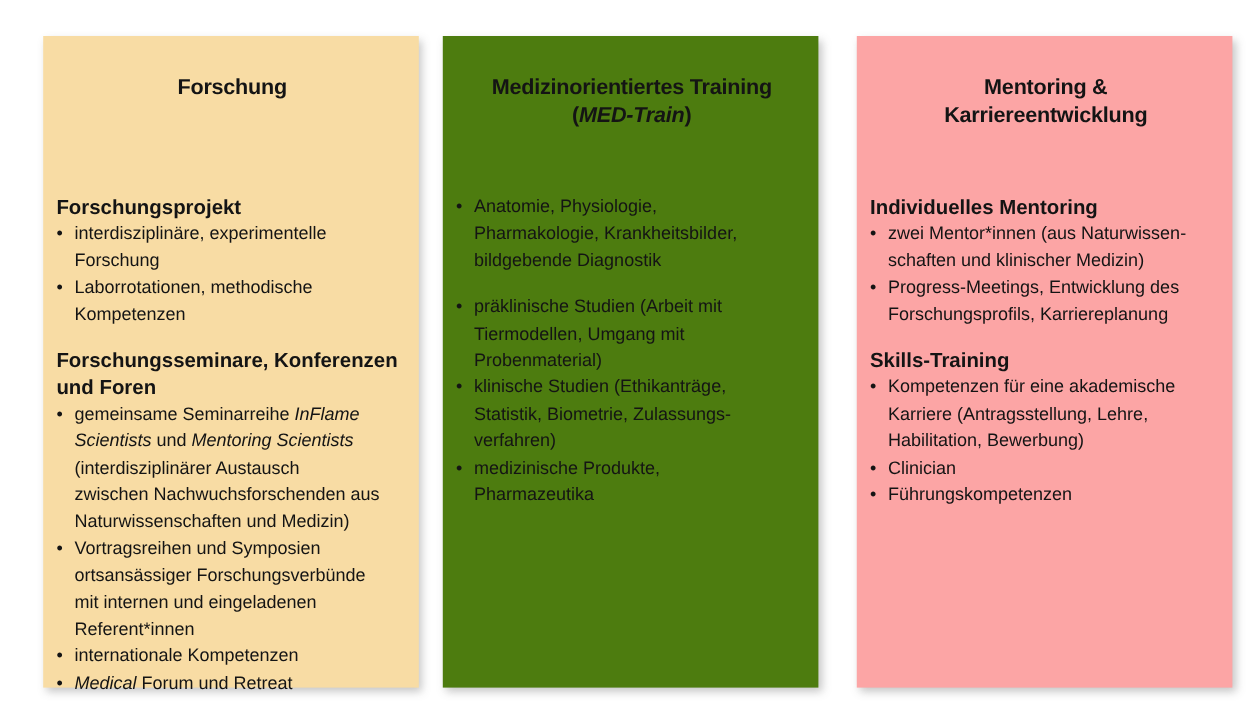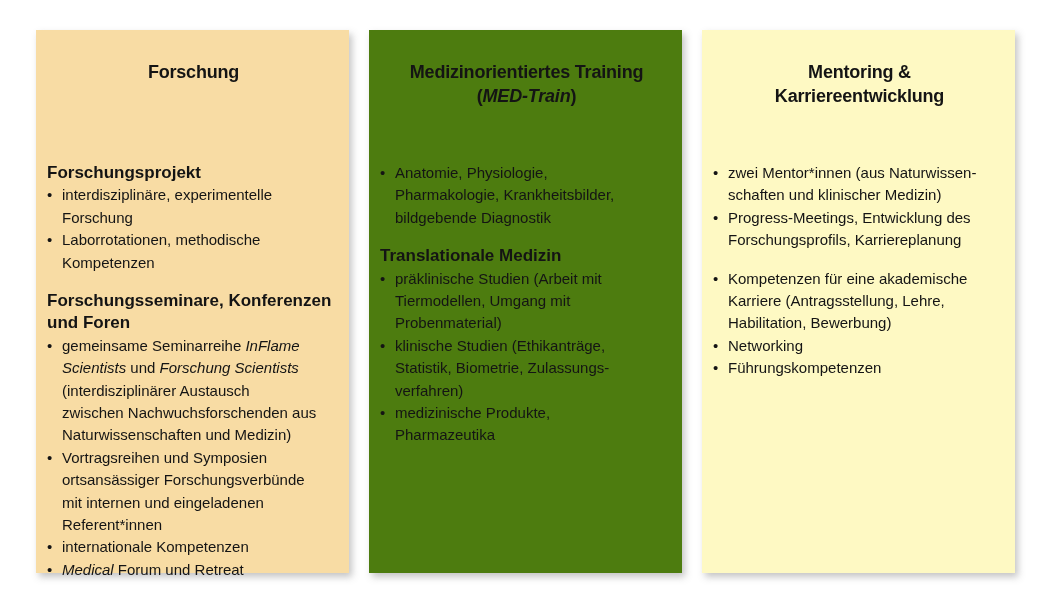--- a/index.html
+++ b/index.html
@@ -64,21 +64,21 @@
           </div>
           <div class="bullet">
             <span class="marker">•</span>
             <div class="btext">Laborrotationen, methodische<br>Kompetenzen</div>
           </div>
         </div>
         <div class="section">
           <div class="heading">Forschungsseminare, Konferenzen<br>und Foren</div>
           <div class="bullet">
             <span class="marker">•</span>
-            <div class="btext">gemeinsame Seminarreihe <em>InFlame</em><br><em>Scientists</em> und <em>Forschung Scientists</em><br>(interdisziplinärer Austausch<br>zwischen Nachwuchsforschenden aus<br>Naturwissenschaften und Medizin)</div>
+            <div class="btext">gemeinsame Seminarreihe <em>InFlame</em><br><em>Scientists</em> und <em>Mentoring Scientists</em><br>(interdisziplinärer Austausch<br>zwischen Nachwuchsforschenden aus<br>Naturwissenschaften und Medizin)</div>
           </div>
           <div class="bullet">
             <span class="marker">•</span>
             <div class="btext">Vortragsreihen und Symposien<br>ortsansässiger Forschungsverbünde<br>mit internen und eingeladenen<br>Referent*innen</div>
           </div>
           <div class="bullet">
             <span class="marker">•</span>
             <div class="btext">internationale Kompetenzen</div>
           </div>
           <div class="bullet">
@@ -91,57 +91,58 @@
   <section class="panel" style="background: #4d7c0f;">
     <h2 class="panel-title">Medizinorientiertes Training<br>(<em>MED-Train</em>)</h2>
     <div>
         <div class="section">
           <div class="bullet">
             <span class="marker">•</span>
             <div class="btext">Anatomie, Physiologie,<br>Pharmakologie, Krankheitsbilder,<br>bildgebende Diagnostik</div>
           </div>
         </div>
         <div class="section">
-          <div class="heading">Translationale Medizin</div>
           <div class="bullet">
             <span class="marker">•</span>
             <div class="btext">präklinische Studien (Arbeit mit<br>Tiermodellen, Umgang mit<br>Probenmaterial)</div>
           </div>
           <div class="bullet">
             <span class="marker">•</span>
             <div class="btext">klinische Studien (Ethikanträge,<br>Statistik, Biometrie, Zulassungs-<br>verfahren)</div>
           </div>
           <div class="bullet">
             <span class="marker">•</span>
             <div class="btext">medizinische Produkte,<br>Pharmazeutika</div>
           </div>
         </div>
       </div>
   </section>
-  <section class="panel" style="background: #fef9c3;">
+  <section class="panel" style="background: #fca5a5; margin-left: 12px;">
     <h2 class="panel-title">Mentoring &amp;<br>Karriereentwicklung</h2>
     <div>
         <div class="section">
+          <div class="heading">Individuelles Mentoring</div>
           <div class="bullet">
             <span class="marker">•</span>
             <div class="btext">zwei Mentor*innen (aus Naturwissen-<br>schaften und klinischer Medizin)</div>
           </div>
           <div class="bullet">
             <span class="marker">•</span>
             <div class="btext">Progress-Meetings, Entwicklung des<br>Forschungsprofils, Karriereplanung</div>
           </div>
         </div>
         <div class="section">
+          <div class="heading">Skills-Training</div>
           <div class="bullet">
             <span class="marker">•</span>
             <div class="btext">Kompetenzen für eine akademische<br>Karriere (Antragsstellung, Lehre,<br>Habilitation, Bewerbung)</div>
           </div>
           <div class="bullet">
             <span class="marker">•</span>
-            <div class="btext">Networking</div>
+            <div class="btext">Clinician</div>
           </div>
           <div class="bullet">
             <span class="marker">•</span>
             <div class="btext">Führungskompetenzen</div>
           </div>
         </div>
       </div>
   </section>
 </main>
 

